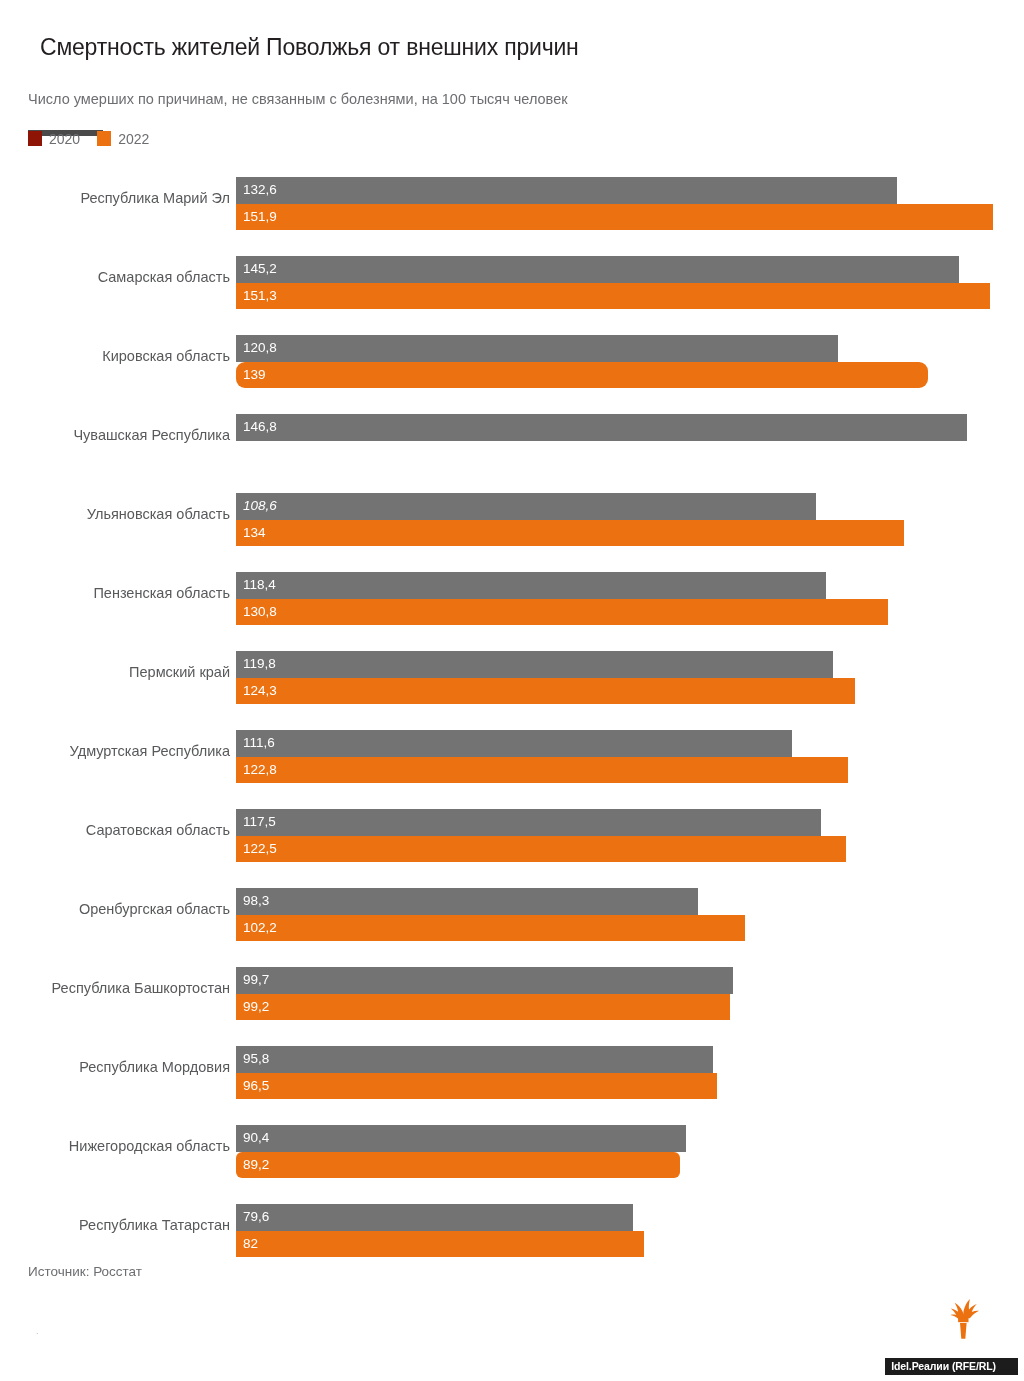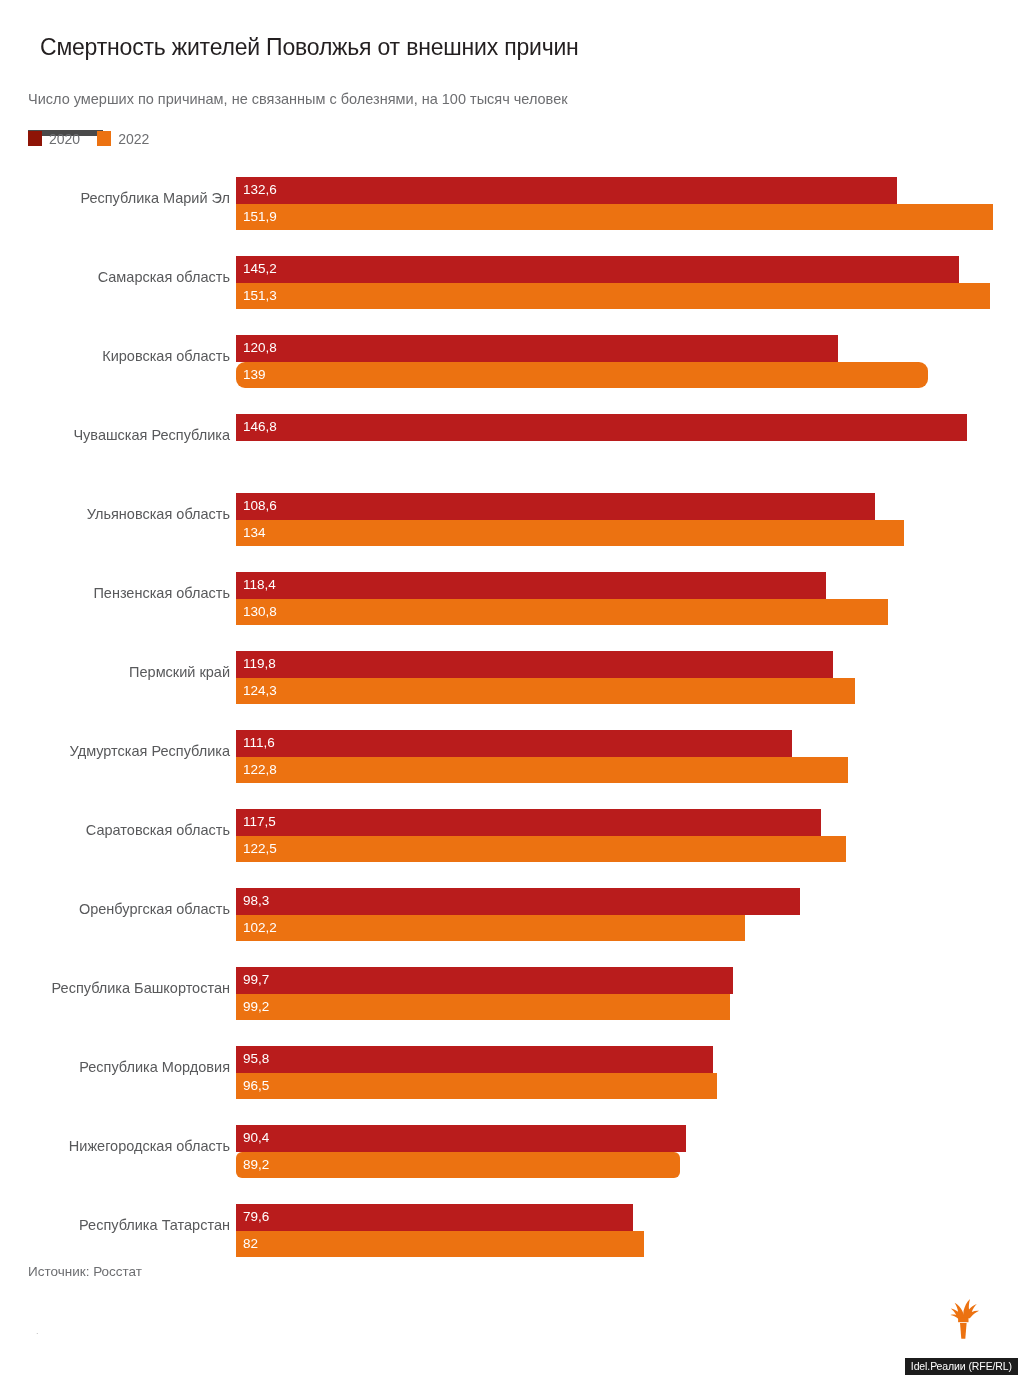--- a/index.html
+++ b/index.html
@@ -87,21 +87,21 @@
     position: absolute;
     left: 236px;
     top: 7px;
   }
   .bar {
     height: 26.5px;
     position: relative;
     display: block;
     box-sizing: border-box;
   }
-  .bar-2020 { background: #b91c1c; }
+  .bar-2020 { background: #737373; }
   .bar-2022 { background: #ec7211; }
   .bar-value {
     position: absolute;
     left: 7px;
     top: 50%;
     transform: translateY(-50%);
     color: #ffffff;
     font-size: 13.5px;
     line-height: 1;
     white-space: nowrap;
@@ -129,22 +129,22 @@
     width: 34px;
     height: 46px;
   }
   .credit {
     position: absolute;
     right: 6px;
     bottom: 6px;
     background: #1c1c1c;
     color: #ffffff;
     font-size: 10.5px;
-    font-weight: normal;
-    padding: 3px 6px 4px 6px;
+    font-weight: bold;
+    padding: 3px 22px 4px 6px;
     letter-spacing: -0.1px;
     line-height: 1;
   }
 </style>
 </head>
 <body>
 
 <div class="infographic">
 
   <div class="header">
@@ -202,21 +202,21 @@
         <div class="row-label">Чувашская Республика</div>
         <div class="bars">
           <div class="bar bar-2020" style="width: 731px;">
             <span class="bar-value">146,8</span>
           </div>
         </div>
       </div>
       <div class="row">
         <div class="row-label">Ульяновская область</div>
         <div class="bars">
-          <div class="bar bar-2020" style="width: 639px;">
+          <div class="bar bar-2020" style="width: 580px; font-style: italic;">
             <span class="bar-value">108,6</span>
           </div>
           <div class="bar bar-2022" style="width: 668px;">
             <span class="bar-value">134</span>
           </div>
         </div>
       </div>
       <div class="row">
         <div class="row-label">Пензенская область</div>
         <div class="bars">
@@ -257,21 +257,21 @@
             <span class="bar-value">117,5</span>
           </div>
           <div class="bar bar-2022" style="width: 610px;">
             <span class="bar-value">122,5</span>
           </div>
         </div>
       </div>
       <div class="row">
         <div class="row-label">Оренбургская область</div>
         <div class="bars">
-          <div class="bar bar-2020" style="width: 564px;">
+          <div class="bar bar-2020" style="width: 462px;">
             <span class="bar-value">98,3</span>
           </div>
           <div class="bar bar-2022" style="width: 509px;">
             <span class="bar-value">102,2</span>
           </div>
         </div>
       </div>
       <div class="row">
         <div class="row-label">Республика Башкортостан</div>
         <div class="bars">

